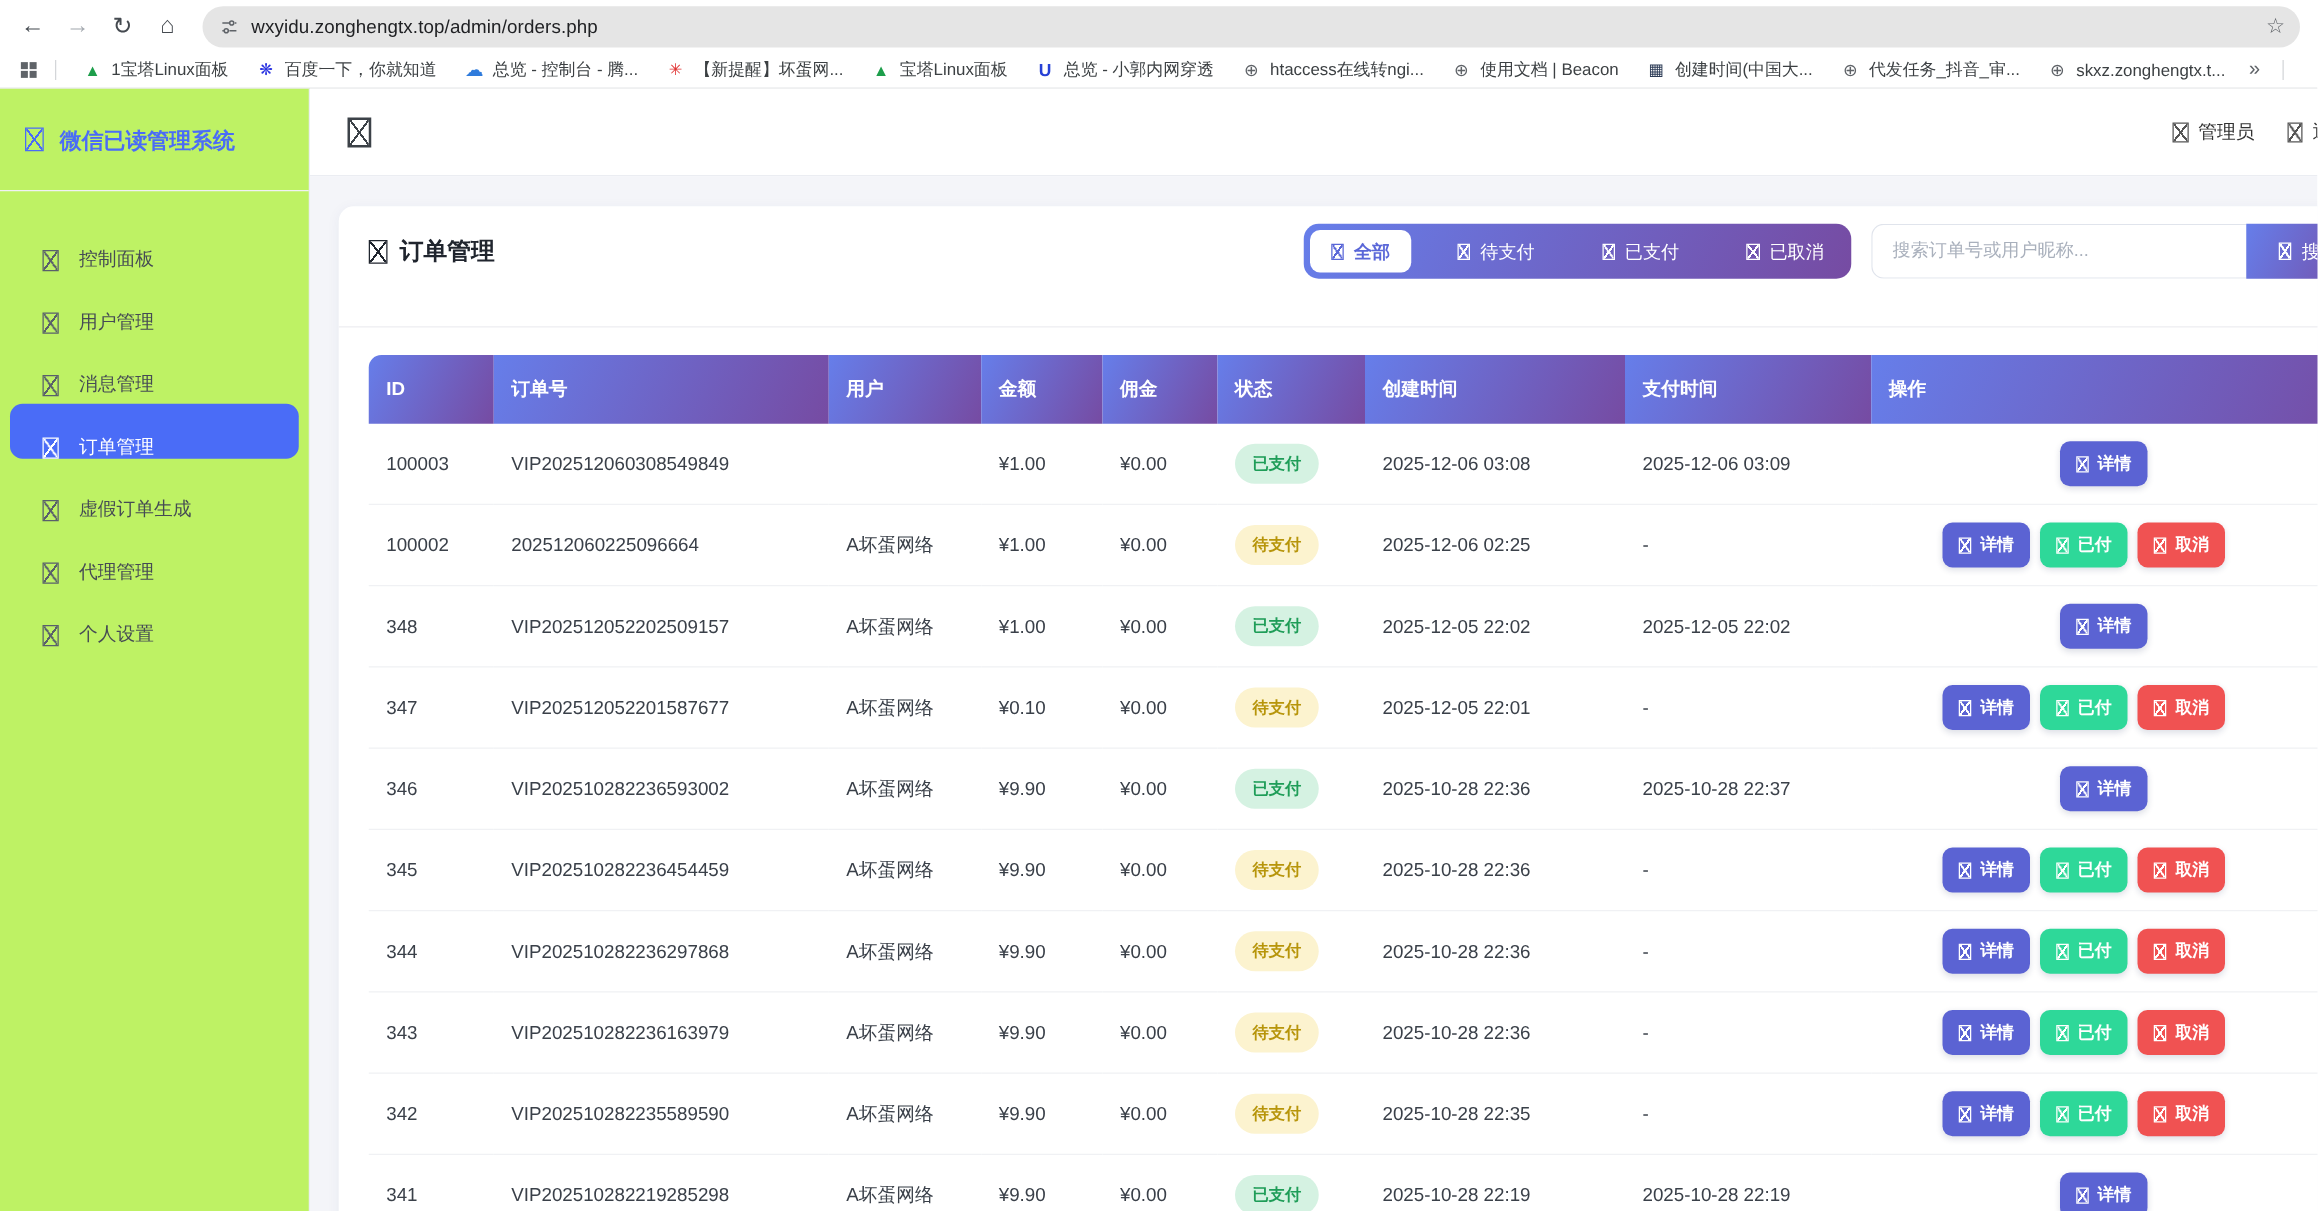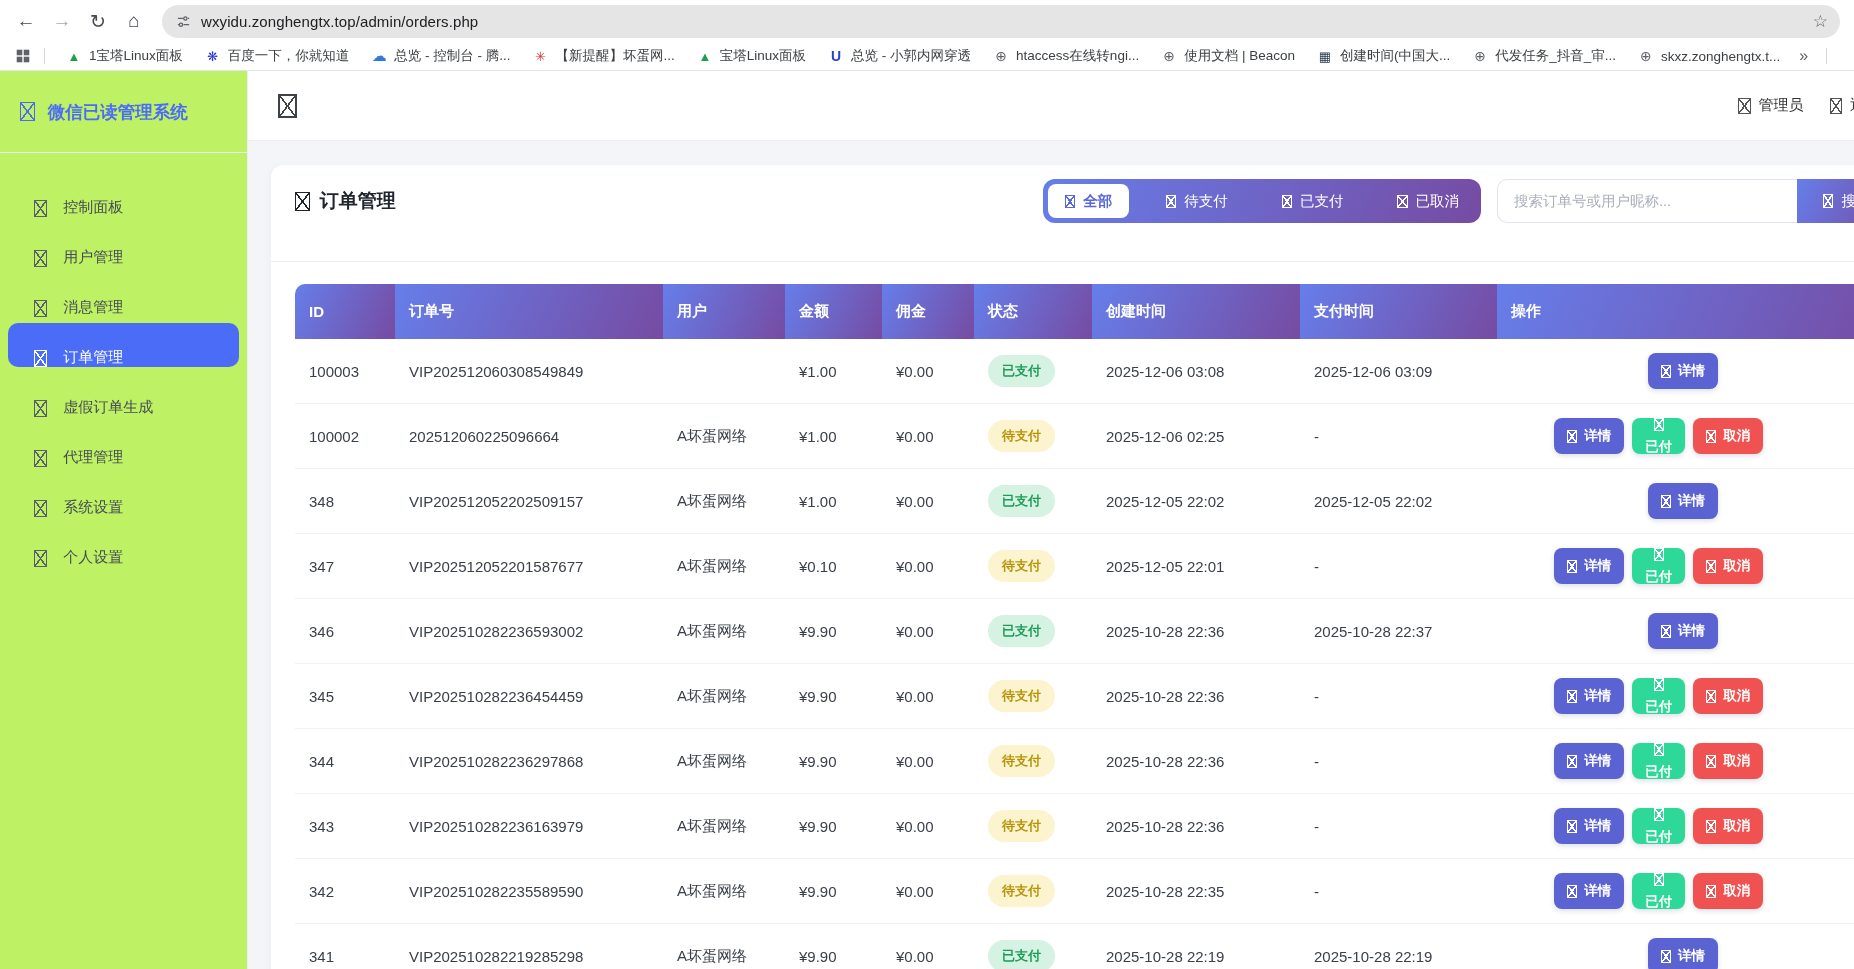--- a/index.html
+++ b/index.html
@@ -105,21 +105,21 @@
   .badge{ display:inline-block; padding:7px 14px; border-radius:999px; font-size:13px; font-weight:bold; }
   .badge.paid{ background:var(--paid-badge-bg); color:var(--paid-badge-text); }
   .badge.pending{ background:var(--pending-badge-bg); color:var(--pending-badge-text); }
   .actions{ width:258px; display:flex; gap:8px; }
   .actions.single{ justify-content:center; }
   .btn{ display:inline-flex; align-items:center; gap:7px; height:36px; padding:0 13px; border:none;
         border-radius:8px; color:#fff; font-size:13.5px; font-weight:bold; font-family:inherit;
         cursor:pointer; box-shadow:0 2px 5px rgba(30,40,90,.15); }
   .btn .tofu{ font-size:13px; }
   .btn-detail{ background:var(--detail-btn); }
-  .btn-paid{ background:var(--paid-btn);flex-direction:column; }
+  .btn-paid{ background:var(--paid-btn); }
   .btn-cancel{ background:var(--cancel-btn); }
 </style>
 </head>
 <body>
 
 <div class="chrome">
   <div class="url-row">
     <span class="nav-ic">←</span>
     <span class="nav-ic dim">→</span>
     <span class="nav-ic">↻</span>
@@ -224,24 +224,20 @@
           <span class="tofu"></span>
           <span>订单管理</span>
         </li>
         <li>
           <span class="tofu"></span>
           <span>虚假订单生成</span>
         </li>
         <li>
           <span class="tofu"></span>
           <span>代理管理</span>
-        </li>
-        <li>
-          <span class="tofu"></span>
-          <span>系统设置</span>
         </li>
         <li>
           <span class="tofu"></span>
           <span>个人设置</span>
         </li>
       </ul>
   </div>
 
   <div class="main">
     <div class="topbar">

